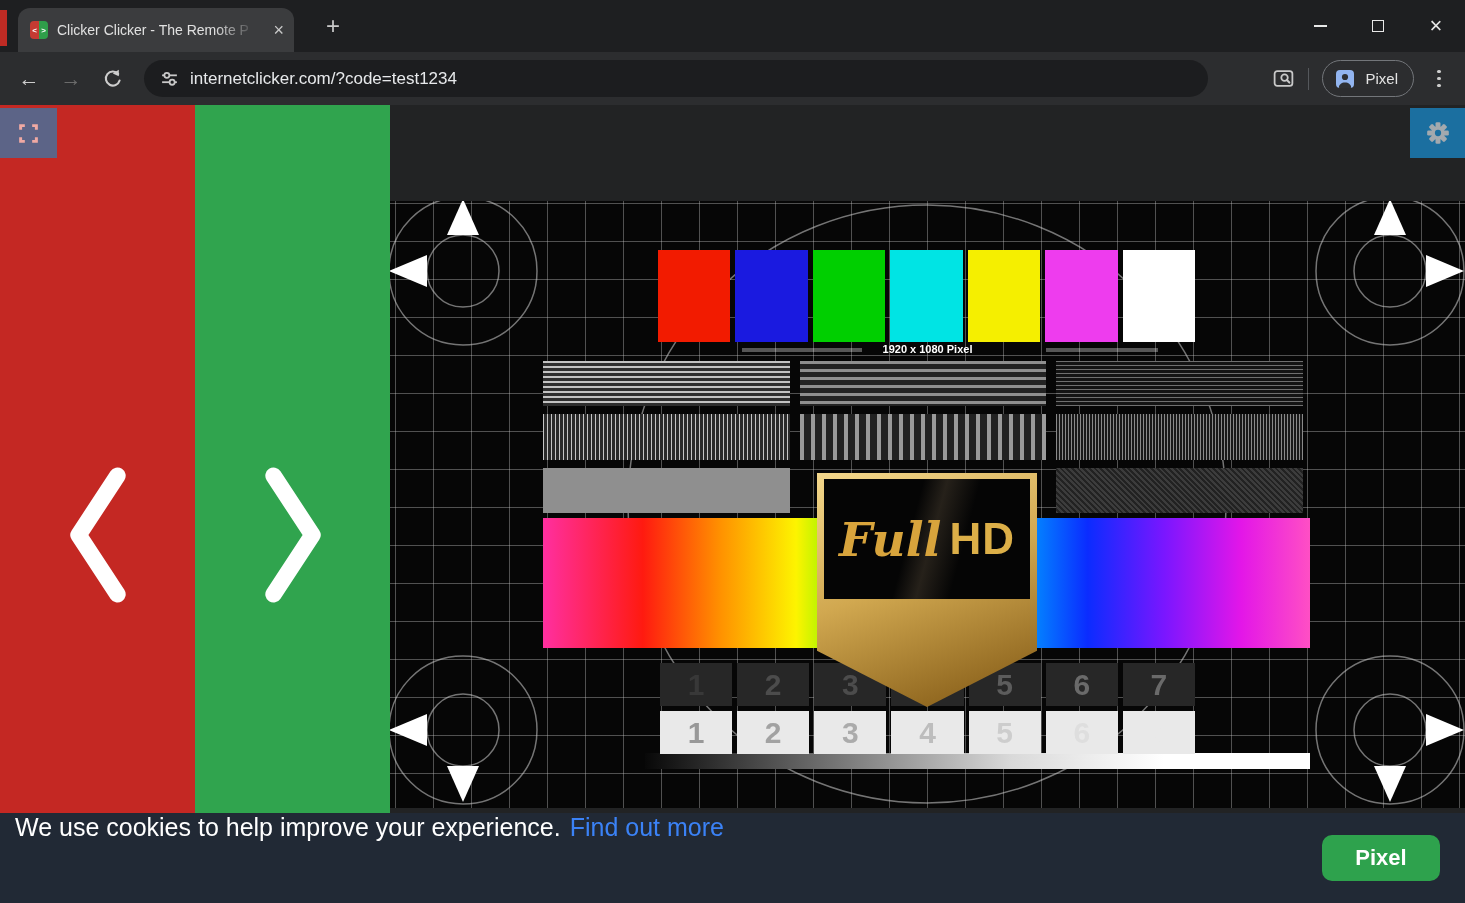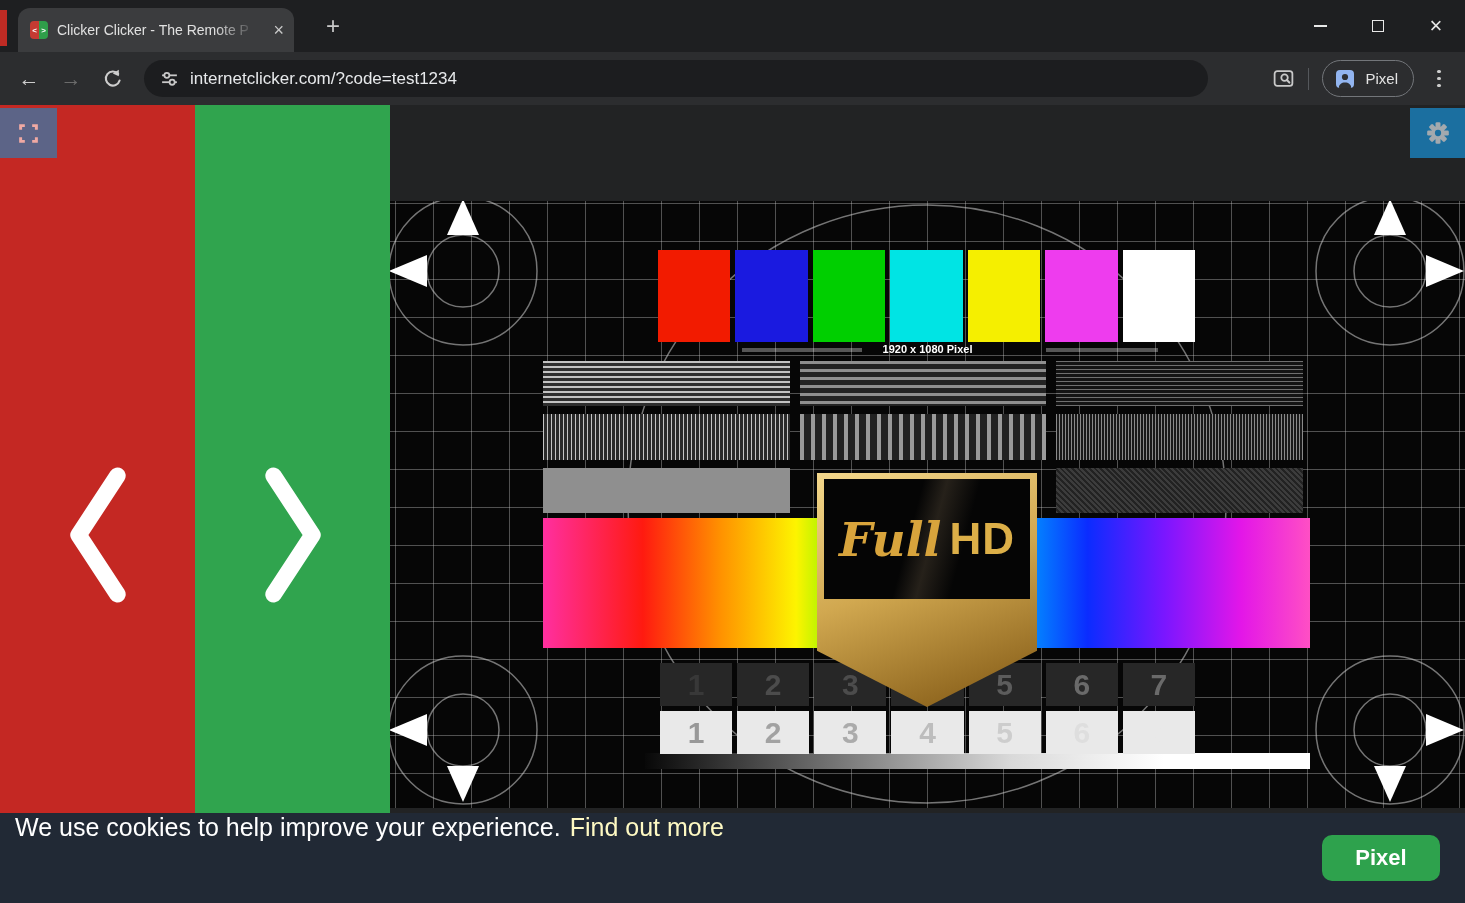--- a/index.html
+++ b/index.html
@@ -314,17 +314,17 @@
           <circle r="6.2"></circle>
         </g>
         <circle r="2.9" fill="#1b6fa0"></circle>
       </svg>
     </button>
 
   </div>
 
   <div class="cookie">
     <span class="cookie-msg">We use cookies to help improve your experience.</span>
-    <span class="cookie-link" style="color: #fef9c3;">Find out more</span>
+    <span class="cookie-link" style="color: #3b82f6;">Find out more</span>
     <button class="accept-btn" style="background: rgb(46, 162, 77);">Pixel</button>
   </div>
 
 </div>
 
 </body></html>

